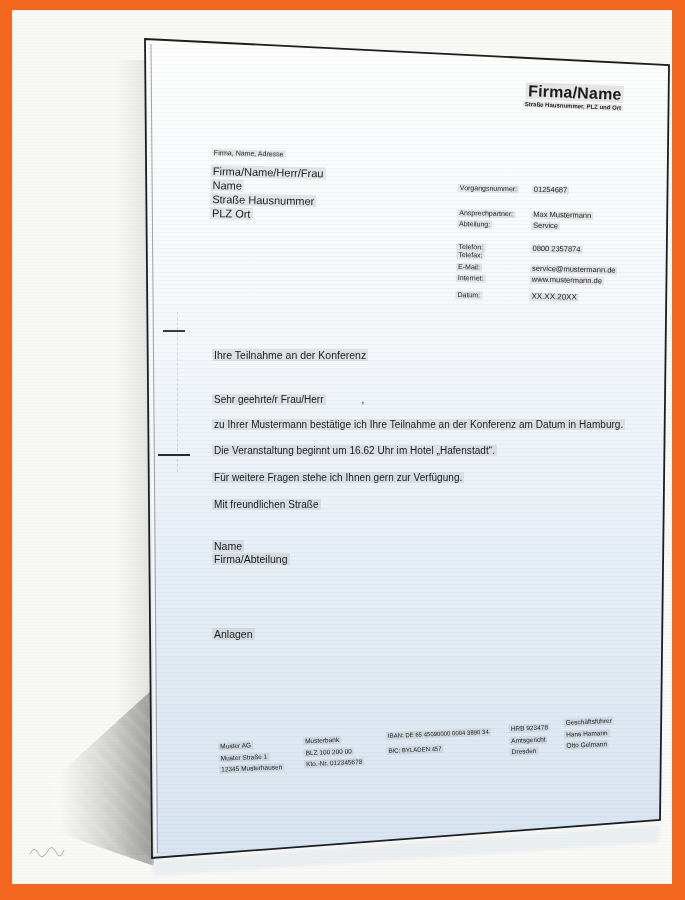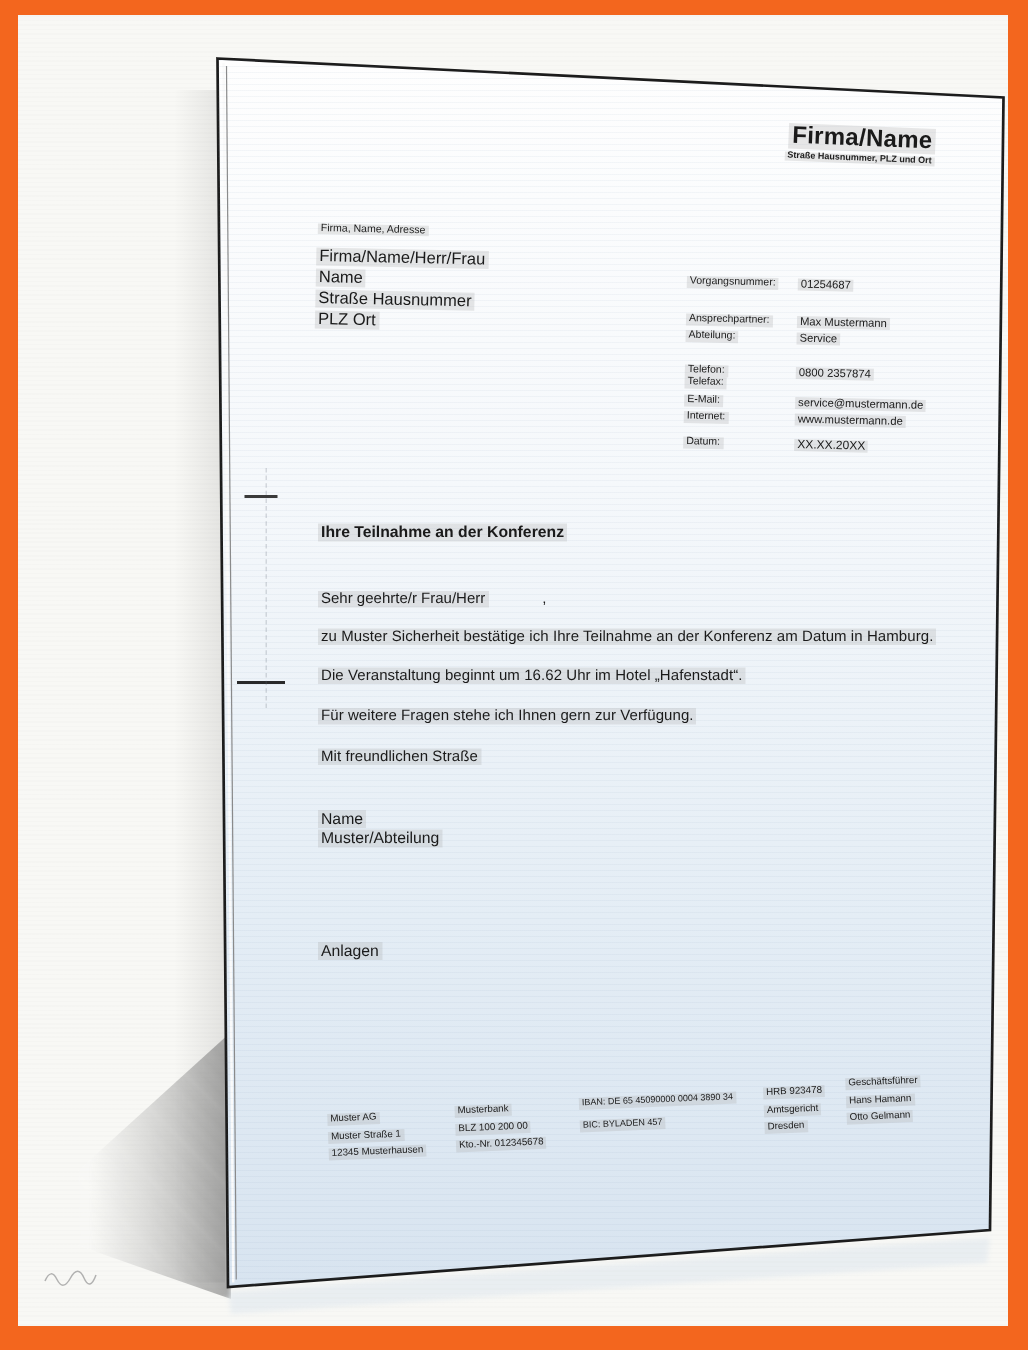--- a/index.html
+++ b/index.html
@@ -29,21 +29,21 @@
   .company-sub{font-size:6px;font-weight:bold;color:#222;margin-top:1px;line-height:8px;}
   .window-line{left:212px;top:149px;font-size:7px;transform:rotate(1.2deg);transform-origin:left top;}
   .recipient{left:211px;top:165px;font-size:11px;line-height:13.5px;transform:rotate(1.2deg);transform-origin:left top;}
   .recipient div{margin-bottom:0.5px;}
   .details{left:458px;top:184px;width:200px;height:120px;transform:rotate(1.3deg);transform-origin:left top;}
   .drow{position:absolute;left:0;font-size:7px;line-height:8px;}
   .drow .lab{display:inline-block;min-width:4px;}
   .drow .val{position:absolute;left:74px;top:0;font-size:7.5px;}
   .fold{position:absolute;background:#3a3a3a;height:1.5px;}
   .crease{position:absolute;left:177px;top:312px;height:160px;width:0;border-left:1px dashed rgba(90,100,115,0.22);}
-  .subject{left:212px;top:349px;font-size:10.5px;font-weight:bold;}
+  .subject{left:212px;top:349px;font-size:10.5px;font-weight:normal;}
   .salutation{left:212px;top:394px;font-size:10px;}
   .salutation .comma{margin-left:36px;}
   .body-p{left:212px;font-size:10px;letter-spacing:0.05px;}
   .sig{left:212px;top:540px;font-size:10.5px;line-height:12.5px;}
   .anlagen{left:212px;top:580px;font-size:10.5px;margin-top:48px;}
   .footer{left:210px;top:715px;width:450px;height:80px;transform:rotate(-2.3deg);transform-origin:left top;}
   .fcol{position:absolute;font-size:6.5px;line-height:8px;}
   .fcol div{margin-bottom:3.5px;}
   .fcol.small{font-size:6px;}
   .fcol div span{display:inline-block;}
@@ -109,28 +109,28 @@
 <div class="fold" style="left:163px;top:330px;width:22px"></div>
 <div class="fold" style="left:158px;top:454px;width:32px;height:2px;background:#2a2a2a"></div>
 <div class="crease"></div>
 
 <div class="t subject"><span class="hl">Ihre Teilnahme an der Konferenz</span></div>
 
 <div class="t salutation">
   <span class="hl">Sehr geehrte/r Frau/Herr</span><span class="comma">,</span>
 </div>
 
-<div class="t body-p" style="top:419px"><span class="hl">zu Muster Sicherheit bestätige ich Ihre Teilnahme an der Konferenz am Datum in Hamburg.</span></div>
+<div class="t body-p" style="top:419px"><span class="hl">zu Ihrer Mustermann bestätige ich Ihre Teilnahme an der Konferenz am Datum in Hamburg.</span></div>
 <div class="t body-p" style="top:445px"><span class="hl">Die Veranstaltung beginnt um 16.62 Uhr im Hotel „Hafenstadt“.</span></div>
 <div class="t body-p" style="top:472px"><span class="hl">Für weitere Fragen stehe ich Ihnen gern zur Verfügung.</span></div>
 <div class="t body-p" style="top:499px"><span class="hl">Mit freundlichen Straße</span></div>
 
 <div class="t sig">
   <div><span class="hl">Name</span></div>
-  <div><span class="hl">Muster/Abteilung</span></div>
+  <div><span class="hl">Firma/Abteilung</span></div>
 </div>
 <div class="t anlagen"><span class="hl">Anlagen</span></div>
 
 <div class="t footer">
   <div class="fcol" style="left:7px;top:28px">
     <div><span class="hl">Muster AG</span></div>
     <div><span class="hl">Muster Straße 1</span></div>
     <div><span class="hl">12345 Musterhausen</span></div>
   </div>
   <div class="fcol" style="left:92px;top:26px">

